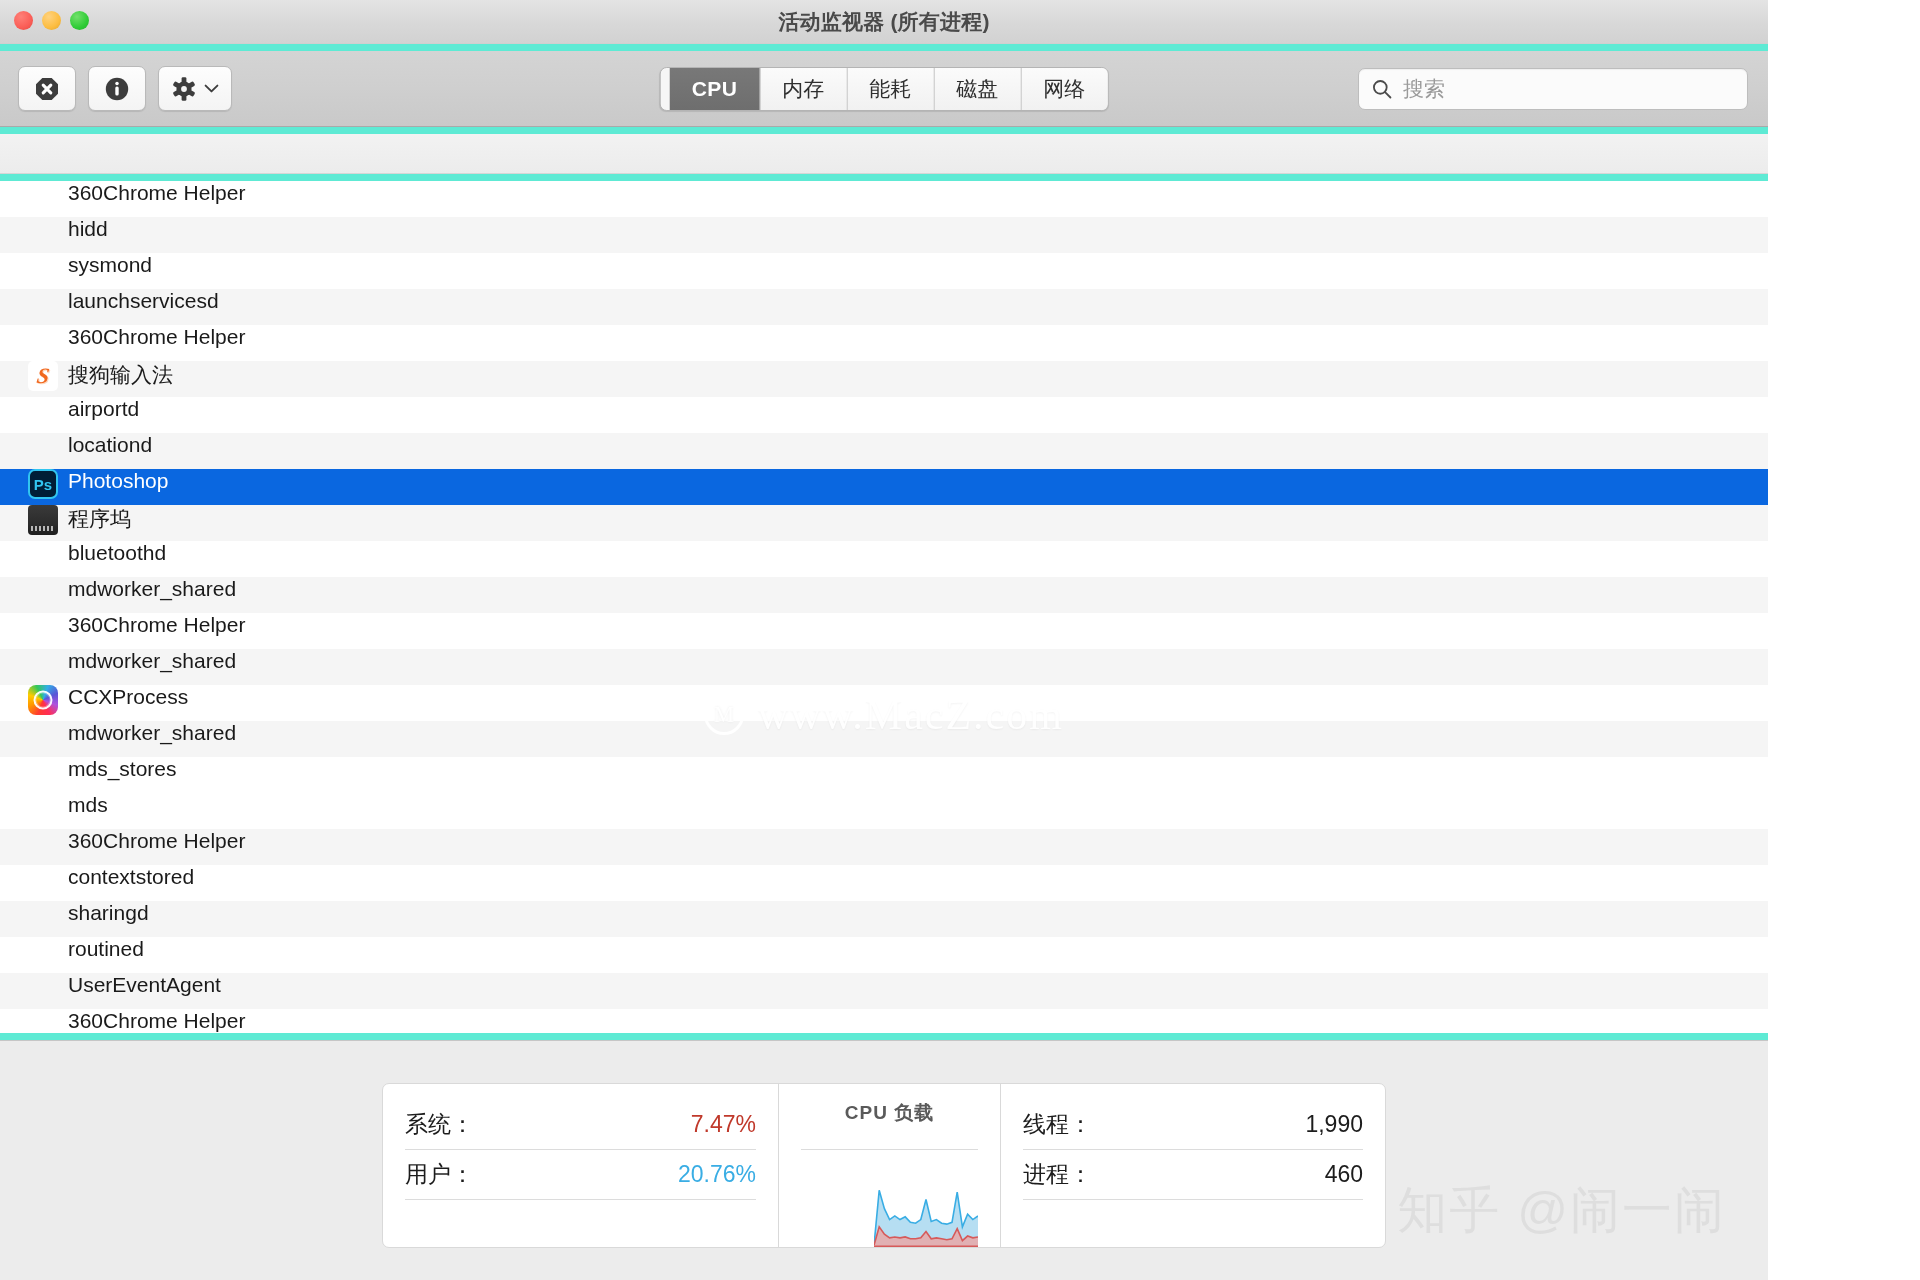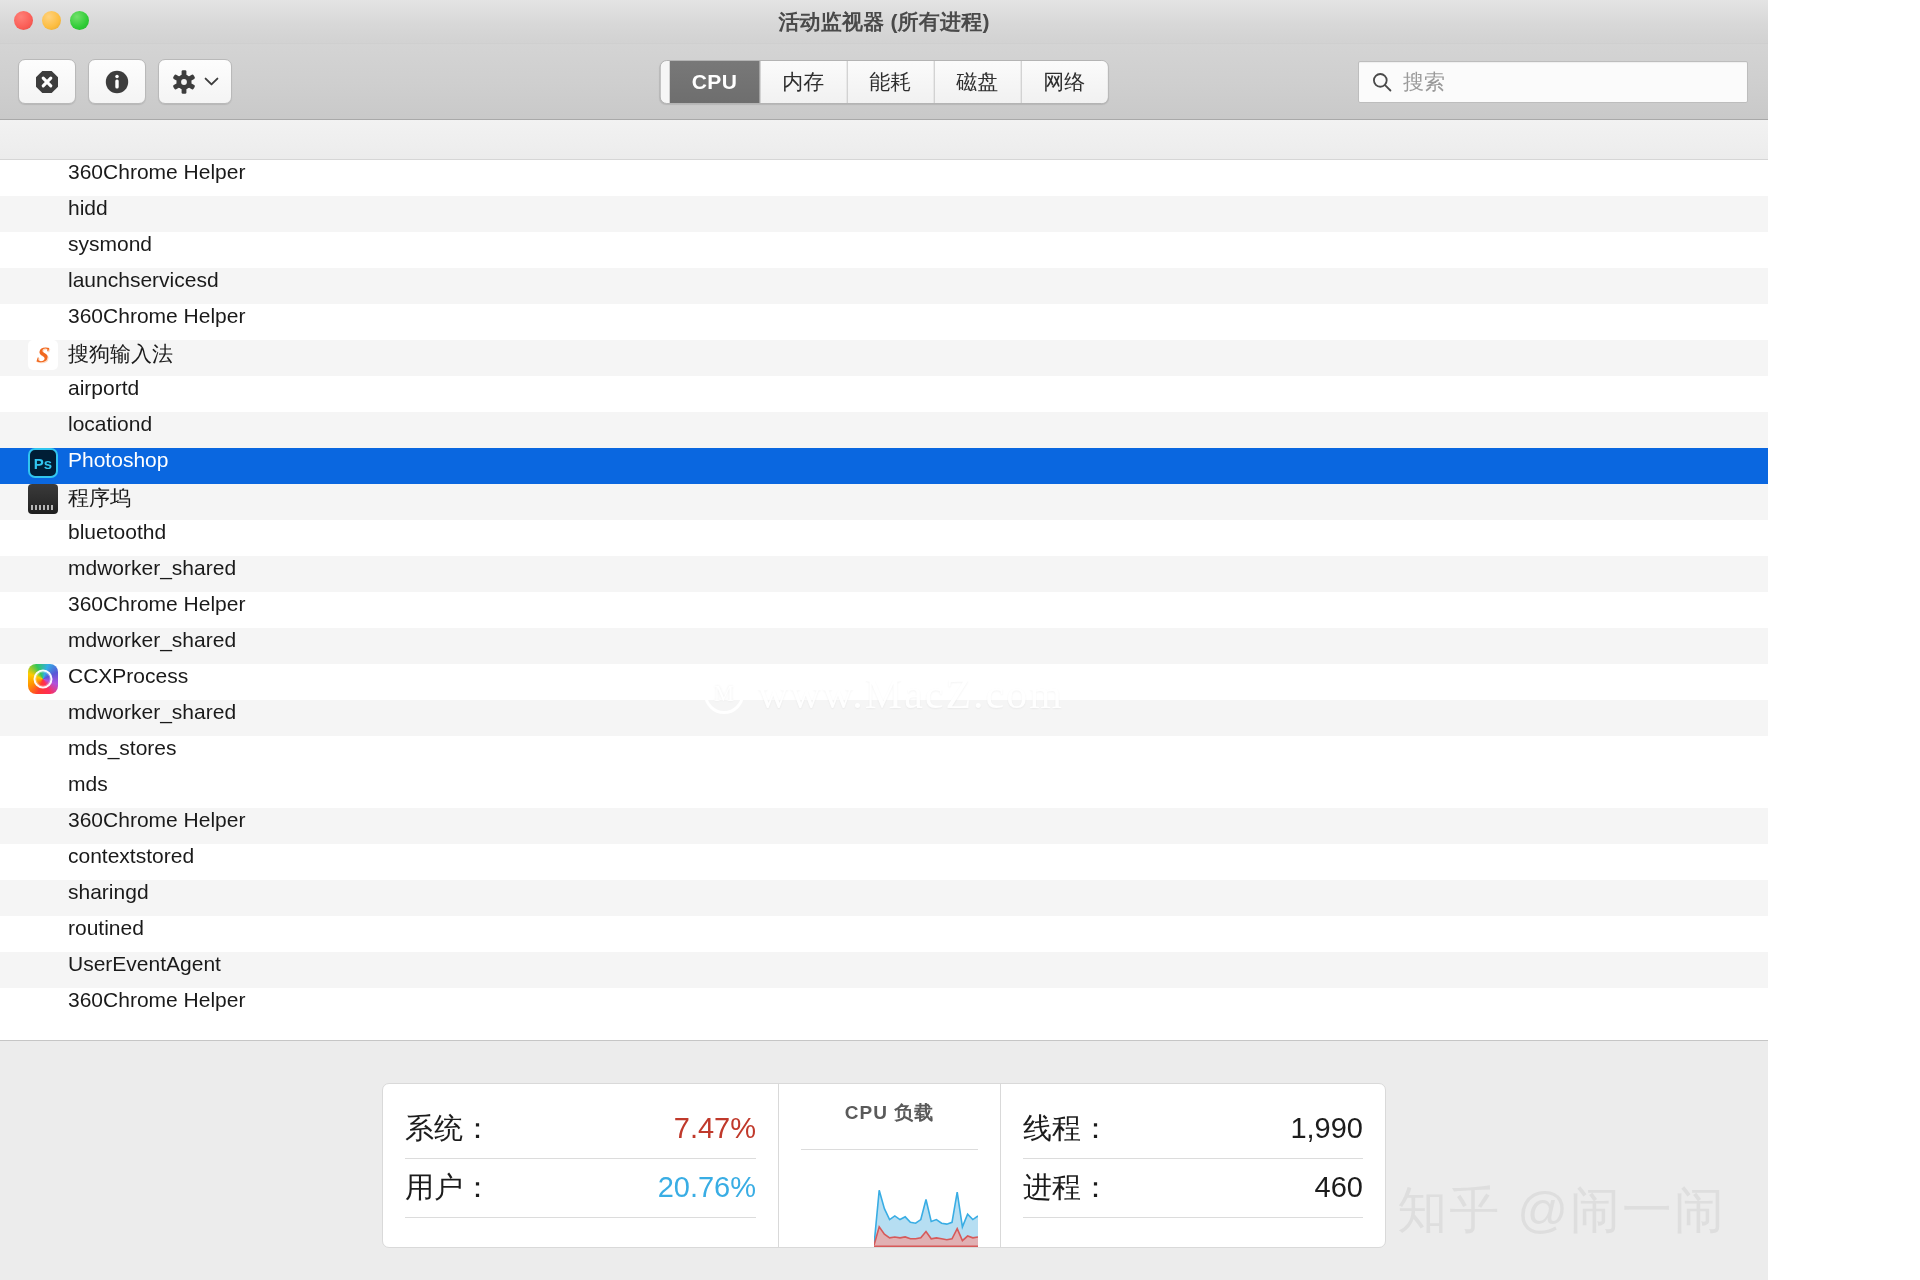--- a/index.html
+++ b/index.html
@@ -10,23 +10,24 @@
     overflow: hidden;
     font-family: "Liberation Sans", "DejaVu Sans", sans-serif;
     background: #ffffff;
     -webkit-font-smoothing: antialiased;
   }
 
   #app {
     position: relative;
     width: 1768px;
     height: 1280px;
-    background: #a21caf;
+    background: #5eead4;
     display: flex;
     flex-direction: column;
+    gap: 7px;
   }
 
   
   .titlebar {
     position: relative;
     height: 44px;
     flex: 0 0 44px;
     background: linear-gradient(180deg, #e4e4e4 0%, #d8d8d8 55%, #d2d2d2 100%);
     border-bottom: 1px solid #cfcfcf;
   }
@@ -130,21 +131,21 @@
 
   
   .search-wrap {
     position: absolute;
     right: 20px;
     top: 17px;
     width: 390px;
     height: 42px;
     background: #fbfbfb;
     border: 1px solid #bdbdbd;
-    border-radius: 2px;
+    border-radius: 7px;
     display: flex;
     align-items: center;
     padding: 0 12px;
     box-shadow: inset 0 1px 1px rgba(0,0,0,0.05);
   }
   .search-input {
     border: none;
     outline: none;
     background: transparent;
     font-family: inherit;
@@ -325,21 +326,21 @@
     padding: 16px 22px 0 22px;
   }
   .stats-col.left  { flex: 0 0 396px; border-right: 1px solid #d9d9d9; }
   .stats-col.mid   { flex: 1 1 auto;  border-right: 1px solid #d9d9d9; }
   .stats-col.right { flex: 0 0 384px; }
 
   .stat-line {
     display: flex;
     justify-content: space-between;
     align-items: baseline;
-    font-size: 29px;
+    font-size: 23px;
     color: #1c1c1c;
     padding: 9px 0 9px 0;
     border-bottom: 1px solid #dcdcdc;
   }
   .stat-label { white-space: nowrap; }
   .stat-value { font-weight: 400; }
   .stat-value.sys  { color: #c0392b; }
   .stat-value.user { color: #39ade4; }
   .stat-value.idle { color: #1c1c1c; }
 

